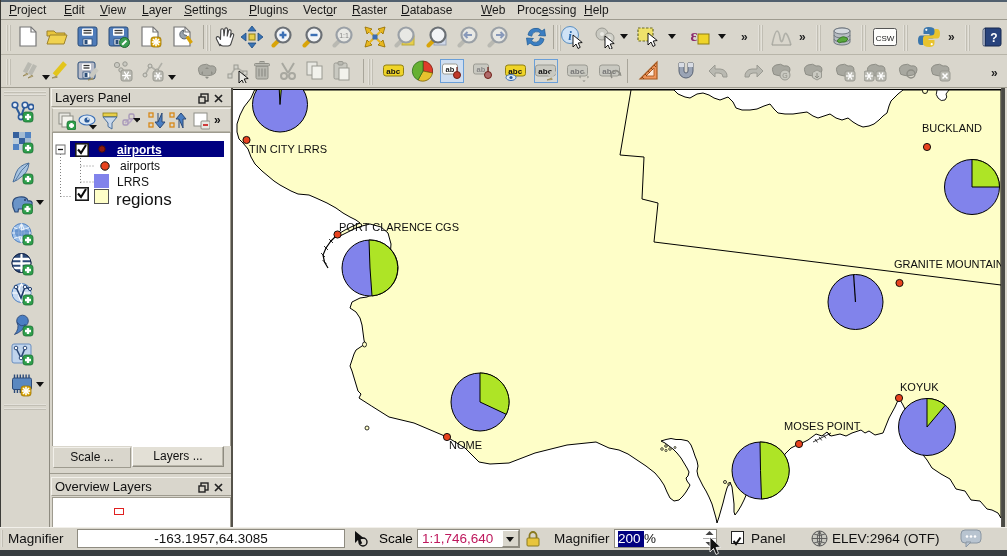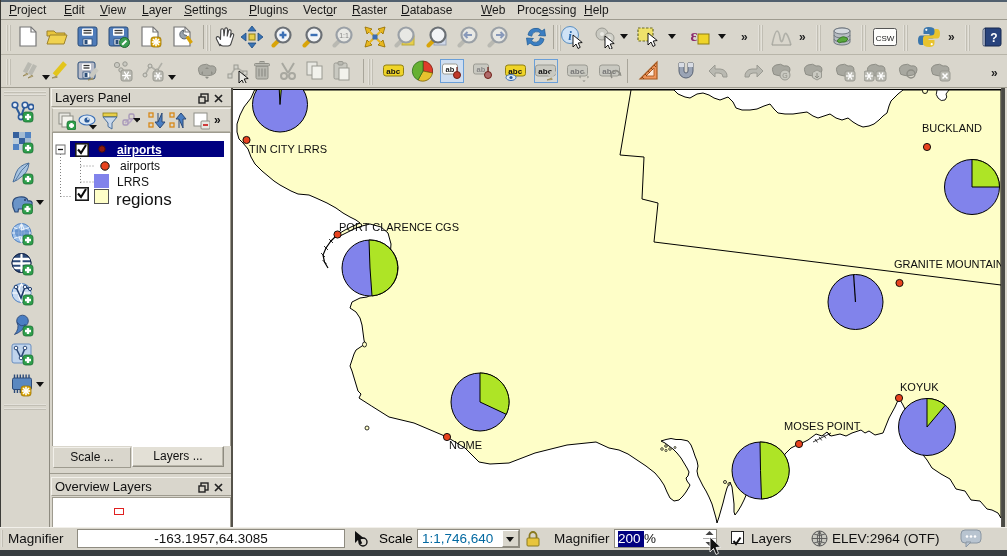--- a/index.html
+++ b/index.html
@@ -637,21 +637,21 @@
 <div class="abs" style="left:1002px;top:88px;width:3px;height:439px;background:#4a4a44"></div>
 <div class="abs" style="left:0;top:527px;width:1007px;height:23px;background:#d9d6cc;border-top:1px solid #f2f0ea"></div>
 <div class="grip" style="left:1px;top:530px;height:17px"></div>
 <div class="abs" style="left:8px;top:531px;font-size:13.5px;color:#111">Magnifier</div>
 <div class="abs" style="left:77px;top:529px;width:268px;height:19px;background:#fff;border:1px solid #8e8b80;font-size:13.5px;color:#111;text-align:center;line-height:18px">-163.1957,64.3085</div>
 <svg width="17" height="17" viewBox="0 0 17 17" style="position:absolute;left:351px;top:530px">
     <path d="M4,1 l0,12 l3,-3 l2,4.5 l2.2,-1.2 l-2,-4.3 l4,-0.5 z" fill="#111"></path>
     <circle cx="12" cy="12" r="4" fill="none" stroke="#111" stroke-width="1.4"></circle>
   </svg>
 <div class="abs" style="left:379px;top:531px;font-size:13.5px;color:#000000">Scale</div>
-<div class="abs" style="left:417px;top:529px;width:103px;height:19px;background:#fff;border:1px solid #8e8b80;font-size:13.5px;color:#0369a1;line-height:18px;padding-left:4px">1:1,746,640</div>
+<div class="abs" style="left:417px;top:529px;width:103px;height:19px;background:#fff;border:1px solid #8e8b80;font-size:13.5px;color:#be185d;line-height:18px;padding-left:4px">1:1,746,640</div>
 <div class="abs" style="left:502px;top:530px;width:17px;height:17px;background:#d9d6cc;border:1px solid #8e8b80;border-top-color:#fff;border-left-color:#fff"></div>
 <div class="abs" style="left:506px;top:537px;width:0;height:0;border:4px solid transparent;border-top:5px solid #111"></div>
 <svg width="18" height="18" viewBox="0 0 18 18" style="position:absolute;left:524px;top:530px">
     <rect x="3" y="8" width="12" height="8" rx="1" fill="#e8c53c" stroke="#8a7a20"></rect>
     <path d="M5.5,8 v-2.5 a3.5,3.5 0 0 1 7,0 v2.5" fill="none" stroke="#8a7a20" stroke-width="1.8"></path>
   </svg>
 <div class="abs" style="left:554px;top:531px;font-size:13.5px;color:#111">Magnifier</div>
 <div class="abs" style="left:614px;top:529px;width:103px;height:19px;background:#fff;border:1px solid #8e8b80"></div>
 <div class="abs" style="left:618px;top:531px;width:26px;height:16px;background:#000080;color:#fff;font-size:13.5px;line-height:15px">200</div>
 <div class="abs" style="left:644px;top:531px;font-size:13.5px;color:#111">%</div>
@@ -659,21 +659,21 @@
     <path d="M6.5,2 l4,4 h-8 z" fill="#444"></path>
     <path d="M6.5,17 l4,-4 h-8 z" fill="#444"></path>
     <line x1="0" y1="9.5" x2="13" y2="9.5" stroke="#aaa"></line>
   </svg>
 <svg width="16" height="20" viewBox="0 0 16 20" style="position:absolute;left:706px;top:536px;z-index:50">
     <path d="M4,1 L4,16 L7.5,12.5 L10,18.5 L12.5,17.3 L10,11.5 L14.5,11 Z" fill="#111" stroke="#fff" stroke-width="0.8"></path>
   </svg>
 <div class="abs" style="left:731px;top:531px;width:13px;height:13px;background:#fff;border:1.5px solid #222"><svg width="10" height="10" viewBox="0 0 10 10" style="">
       <path d="M1.5,5 l2.5,3 l4.5,-6.5" fill="none" stroke="#111" stroke-width="2"></path>
     </svg></div>
-<div class="abs" style="left:751px;top:531px;font-size:13.5px;color:#111">Layers</div>
+<div class="abs" style="left:751px;top:531px;font-size:13.5px;color:#111">Panel</div>
 <svg width="17" height="17" viewBox="0 0 17 17" style="position:absolute;left:811px;top:530px">
     <circle cx="8.5" cy="8.5" r="7.5" fill="#c9c9c1" stroke="#555"></circle>
     <path d="M1,8.5 h15 M8.5,1 v15 M3,4 q5.5,3 11,0 M3,13 q5.5,-3 11,0 M8.5,1 q-4.5,7.5 0,15 M8.5,1 q4.5,7.5 0,15" fill="none" stroke="#555" stroke-width="0.9"></path>
   </svg>
 <div class="abs" style="left:832px;top:531px;font-size:13.5px;color:#111">ELEV:2964 (OTF)</div>
 <svg width="22" height="19" viewBox="0 0 22 19" style="position:absolute;left:960px;top:529px">
     <rect x="1" y="1" width="20" height="13" rx="4" fill="#b8c4d0" stroke="#8a96a2"></rect>
     <path d="M6,13 l0,5 l5,-5 z" fill="#b8c4d0" stroke="#8a96a2"></path>
     <circle cx="7" cy="7.5" r="1.3" fill="#fff"></circle>
     <circle cx="11" cy="7.5" r="1.3" fill="#fff"></circle>

